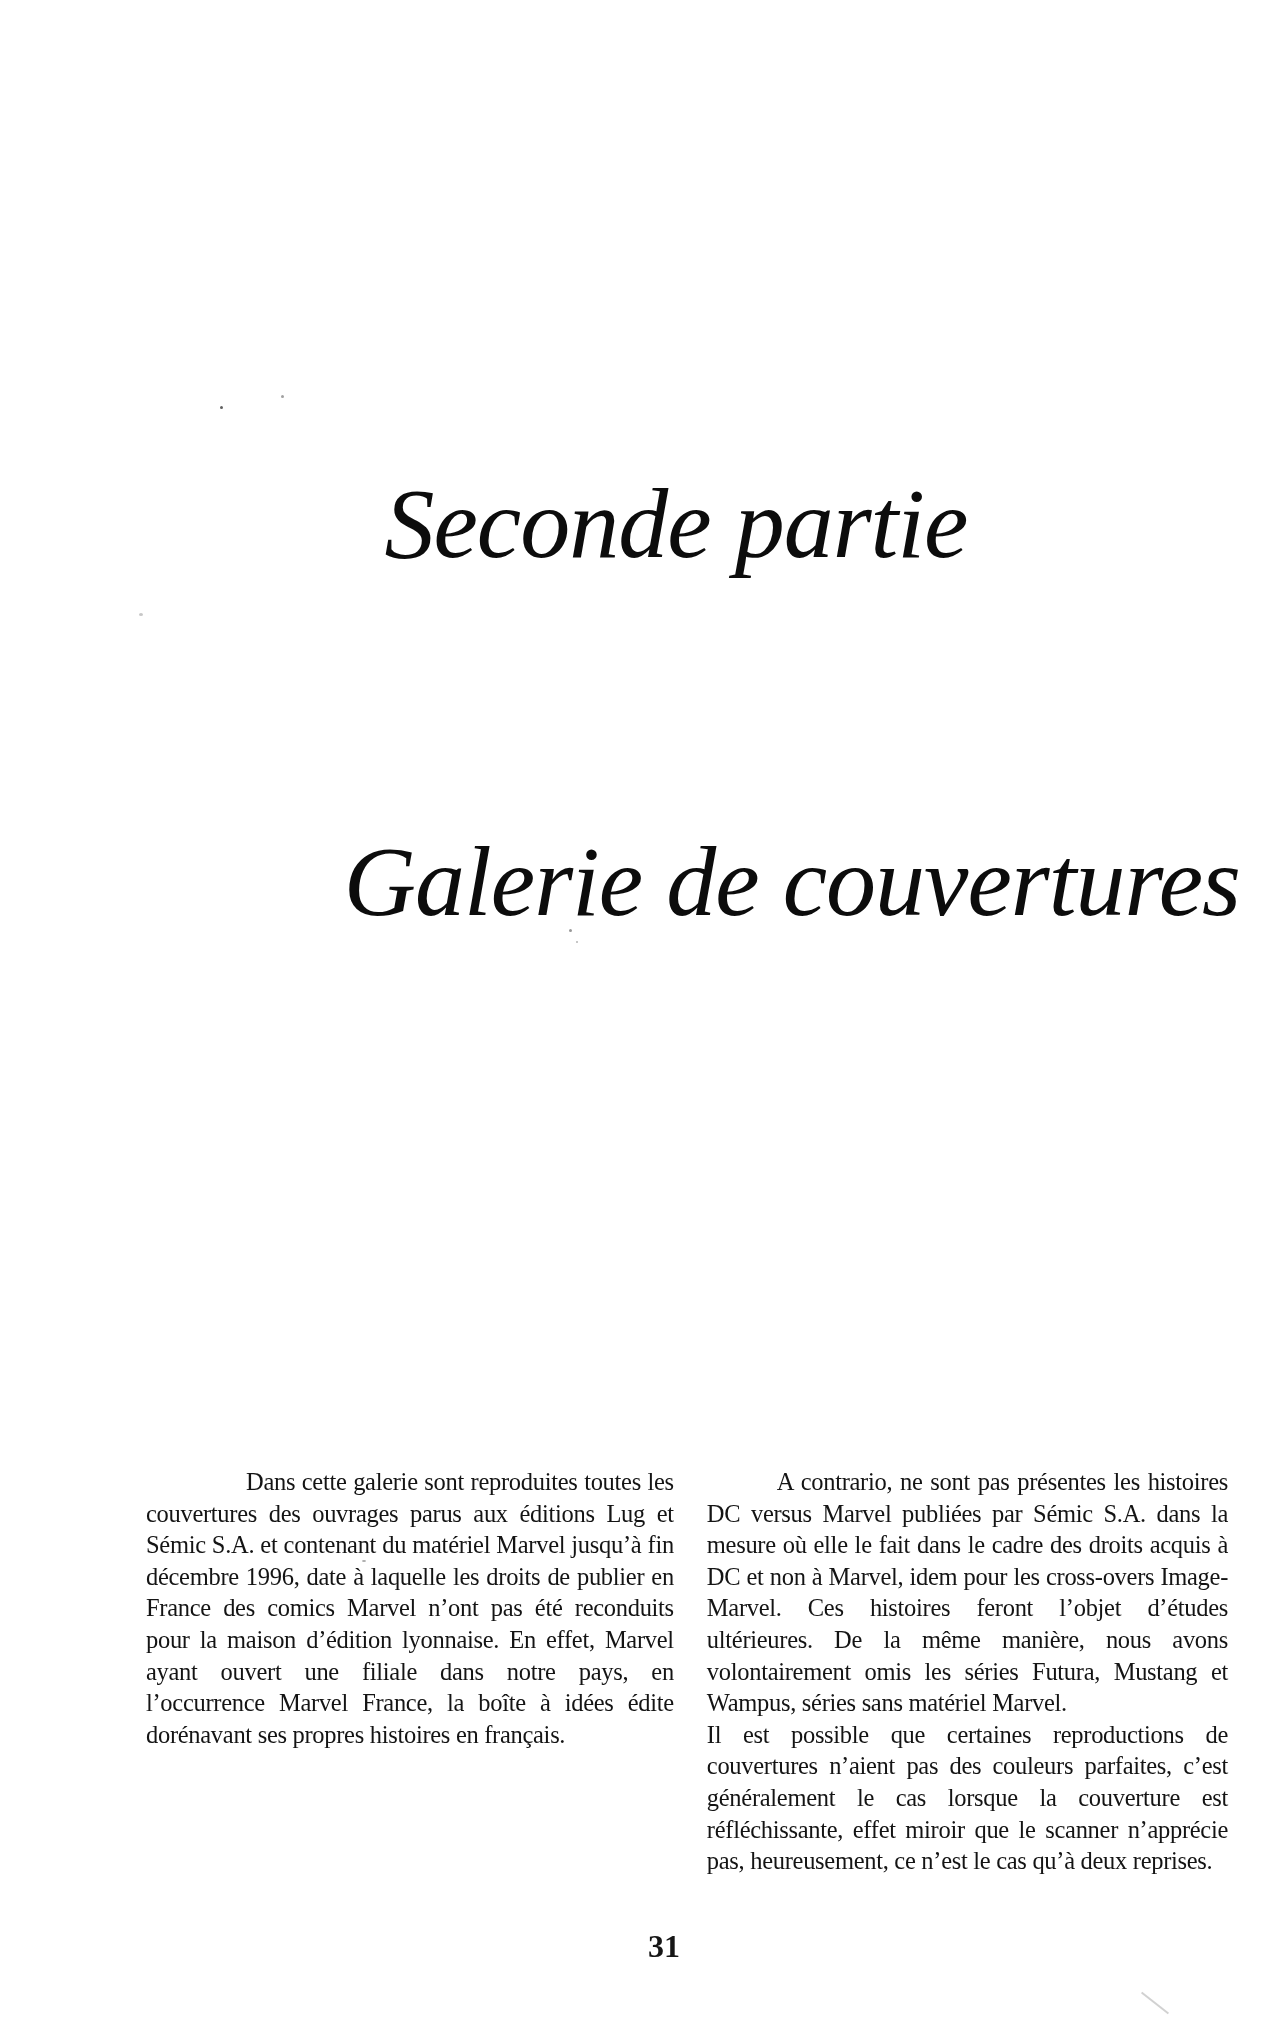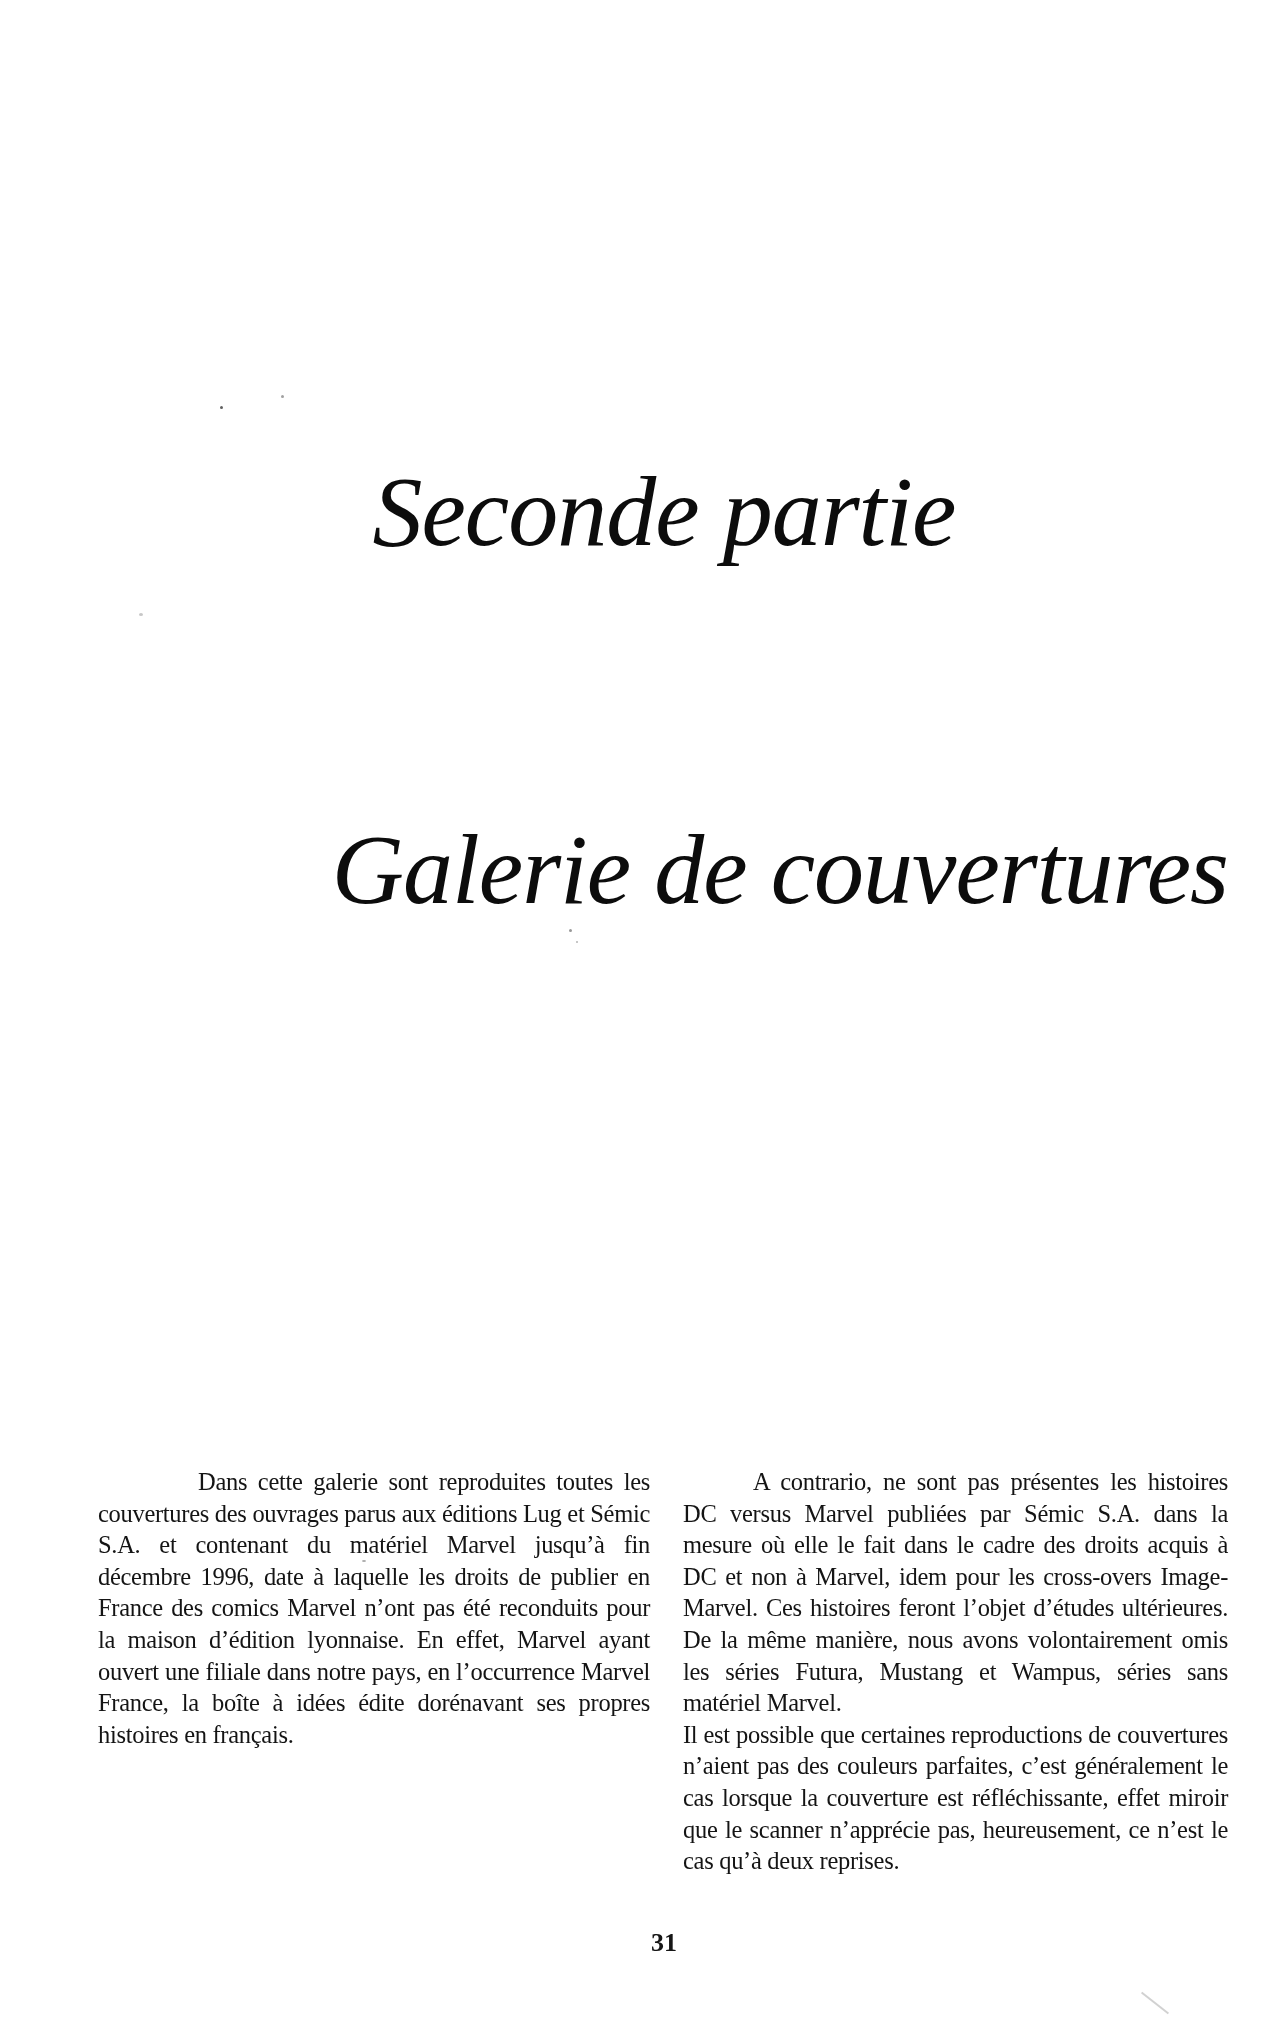--- a/index.html
+++ b/index.html
@@ -13,21 +13,21 @@
     height: 2028px;
     background: #ffffff;
     overflow: hidden;
     font-family: "Liberation Serif", serif;
     color: #121212;
   }
   .title {
     position: absolute;
     left: 100px;
     width: 1128px;
-    margin: 0;
+    margin: 12px;
     text-align: center;
     font-style: italic;
     font-weight: 400;
     font-size: 100px;
     line-height: 1;
     letter-spacing: -1px;
     color: #0c0c0c;
     white-space: nowrap;
   }
   .title-part    { top: 462px; }
@@ -41,33 +41,33 @@
     display: flex;
     gap: 33px;
   }
   .column {
     font-size: 24.5px;
     line-height: 31.6px;
     letter-spacing: -0.3px;
     text-align: justify;
     color: #141414;
   }
-  .column-left  { width: 552px; }
+  .column-left  { width: 552px; margin-left: 48px; }
   .column-right { width: 545px; }
   .column p { margin: 0; padding: 0; }
   .indent-lg { text-indent: 100px; }
   .indent-md { text-indent: 70px; }
 
   .page-number {
     position: absolute;
     top: 1930px;
     left: 100px;
     width: 1128px;
     text-align: center;
-    font-size: 26px;
+    font-size: 32px;
     line-height: 1;
     font-weight: bold;
     color: #161616;
   }
 
   
   .speck {
     position: absolute;
     background: #444;
     border-radius: 50%;

